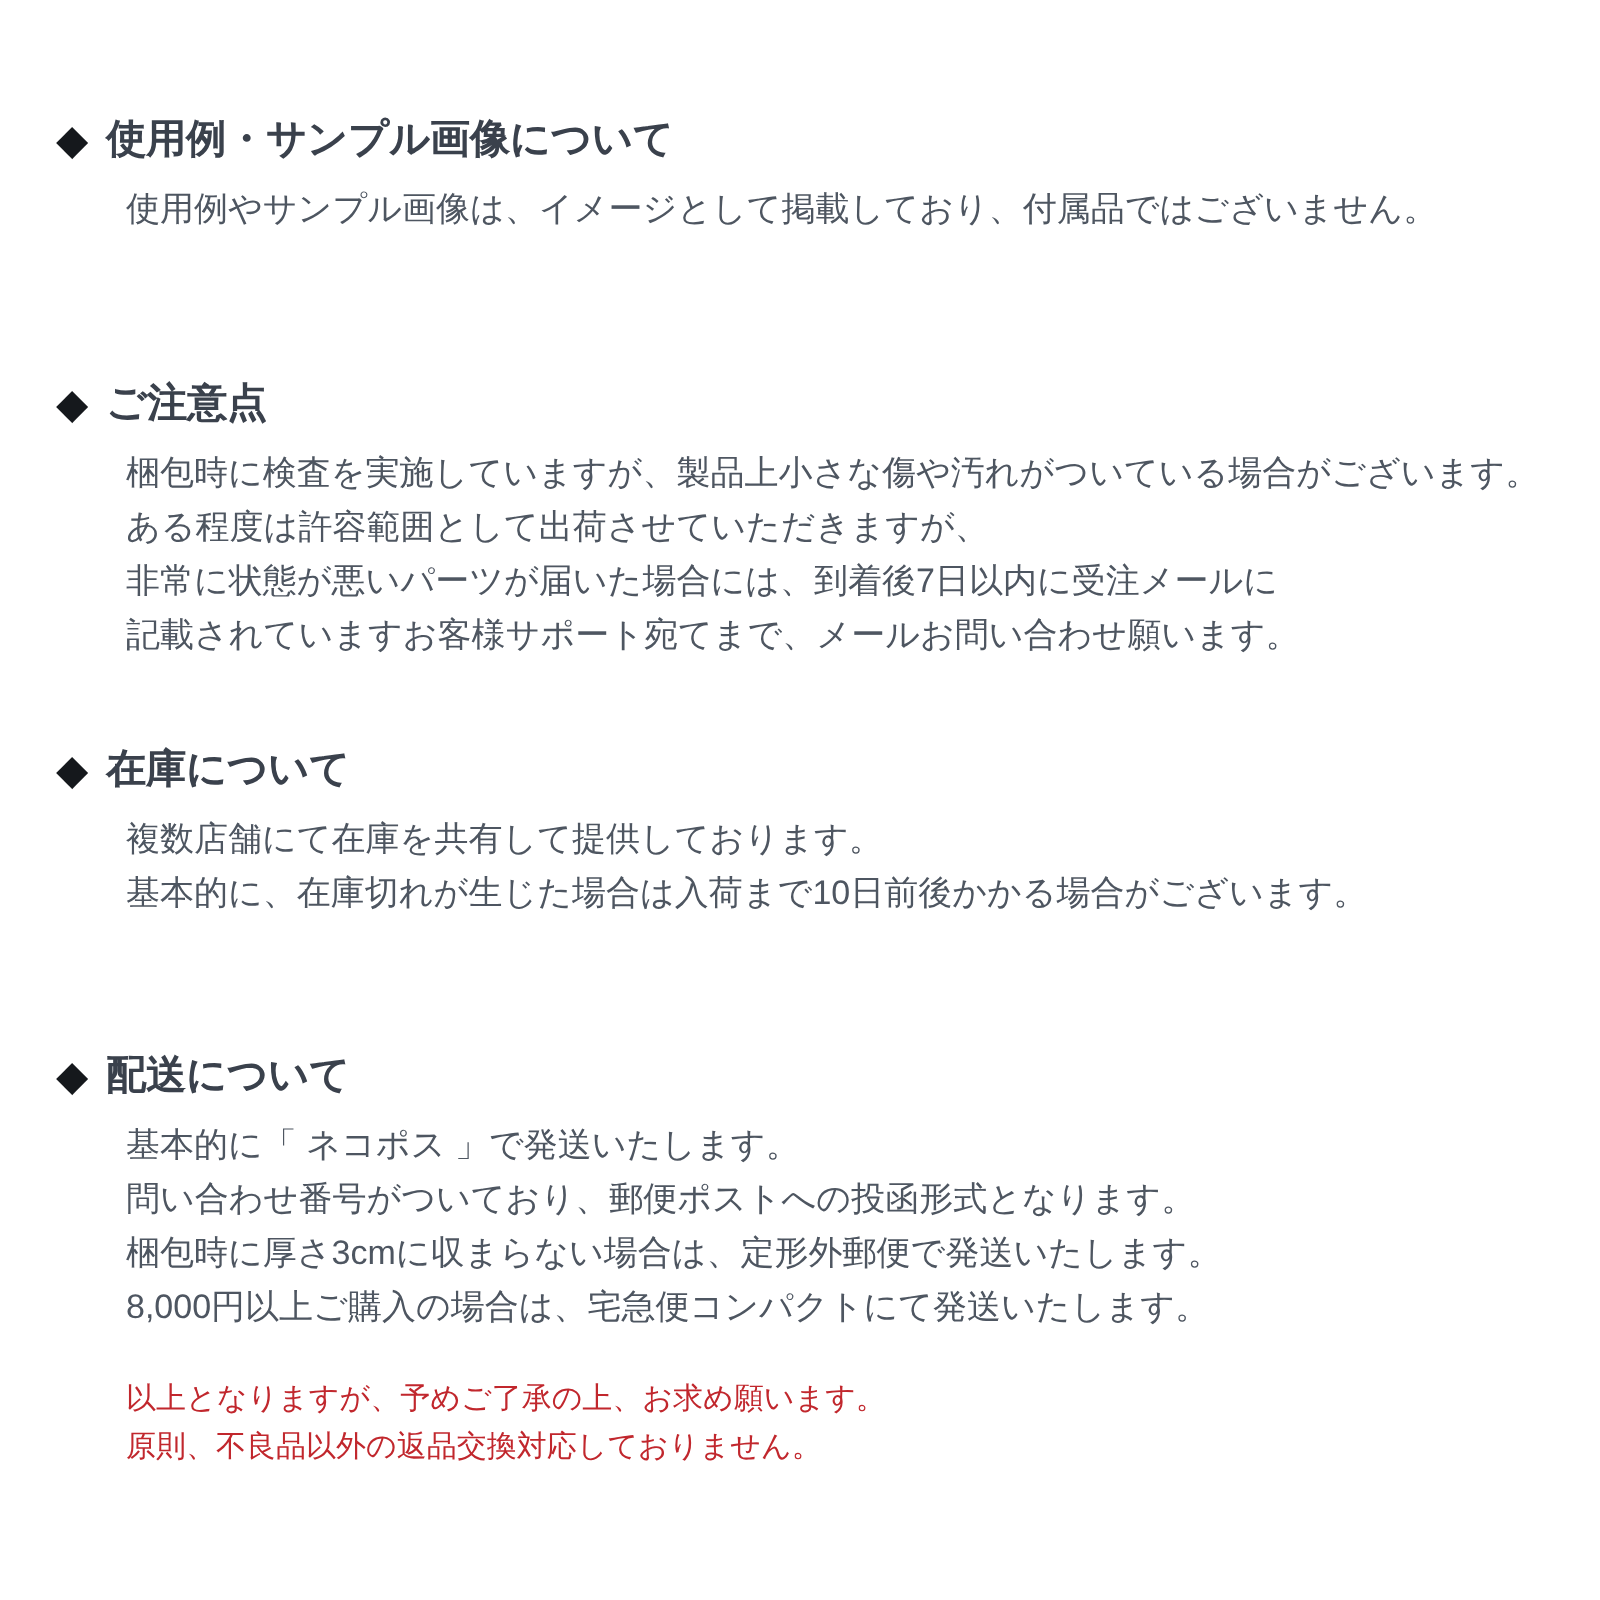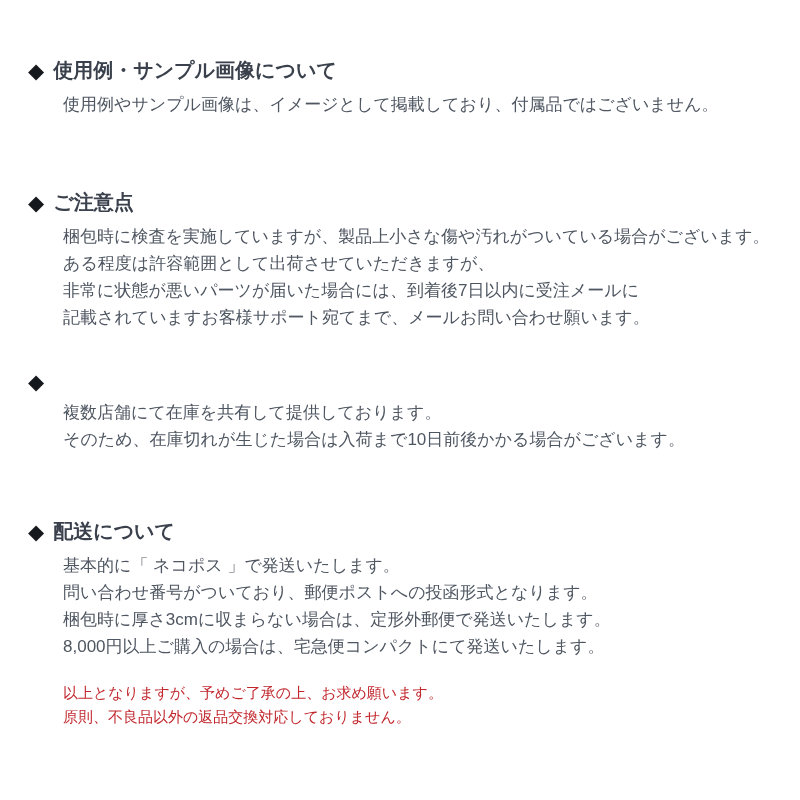--- a/index.html
+++ b/index.html
@@ -80,24 +80,25 @@
       <p>梱包時に検査を実施していますが、製品上小さな傷や汚れがついている場合がございます。</p>
       <p>ある程度は許容範囲として出荷させていただきますが、</p>
       <p>非常に状態が悪いパーツが届いた場合には、到着後7日以内に受注メールに</p>
       <p>記載されていますお客様サポート宛てまで、メールお問い合わせ願います。</p>
     </div>
   </section>
 
   <section class="info-section sec-3">
     <h2 class="sec-title">
       <span class="diamond">◆</span>
+      <span class="title-text">在庫について</span>
     </h2>
     <div class="sec-body">
       <p>複数店舗にて在庫を共有して提供しております。</p>
-      <p>そのため、在庫切れが生じた場合は入荷まで10日前後かかる場合がございます。</p>
+      <p>基本的に、在庫切れが生じた場合は入荷まで10日前後かかる場合がございます。</p>
     </div>
   </section>
 
   <section class="info-section sec-4">
     <h2 class="sec-title">
       <span class="diamond">◆</span>
       <span class="title-text">配送について</span>
     </h2>
     <div class="sec-body">
       <p>基本的に「 ネコポス 」で発送いたします。</p>

